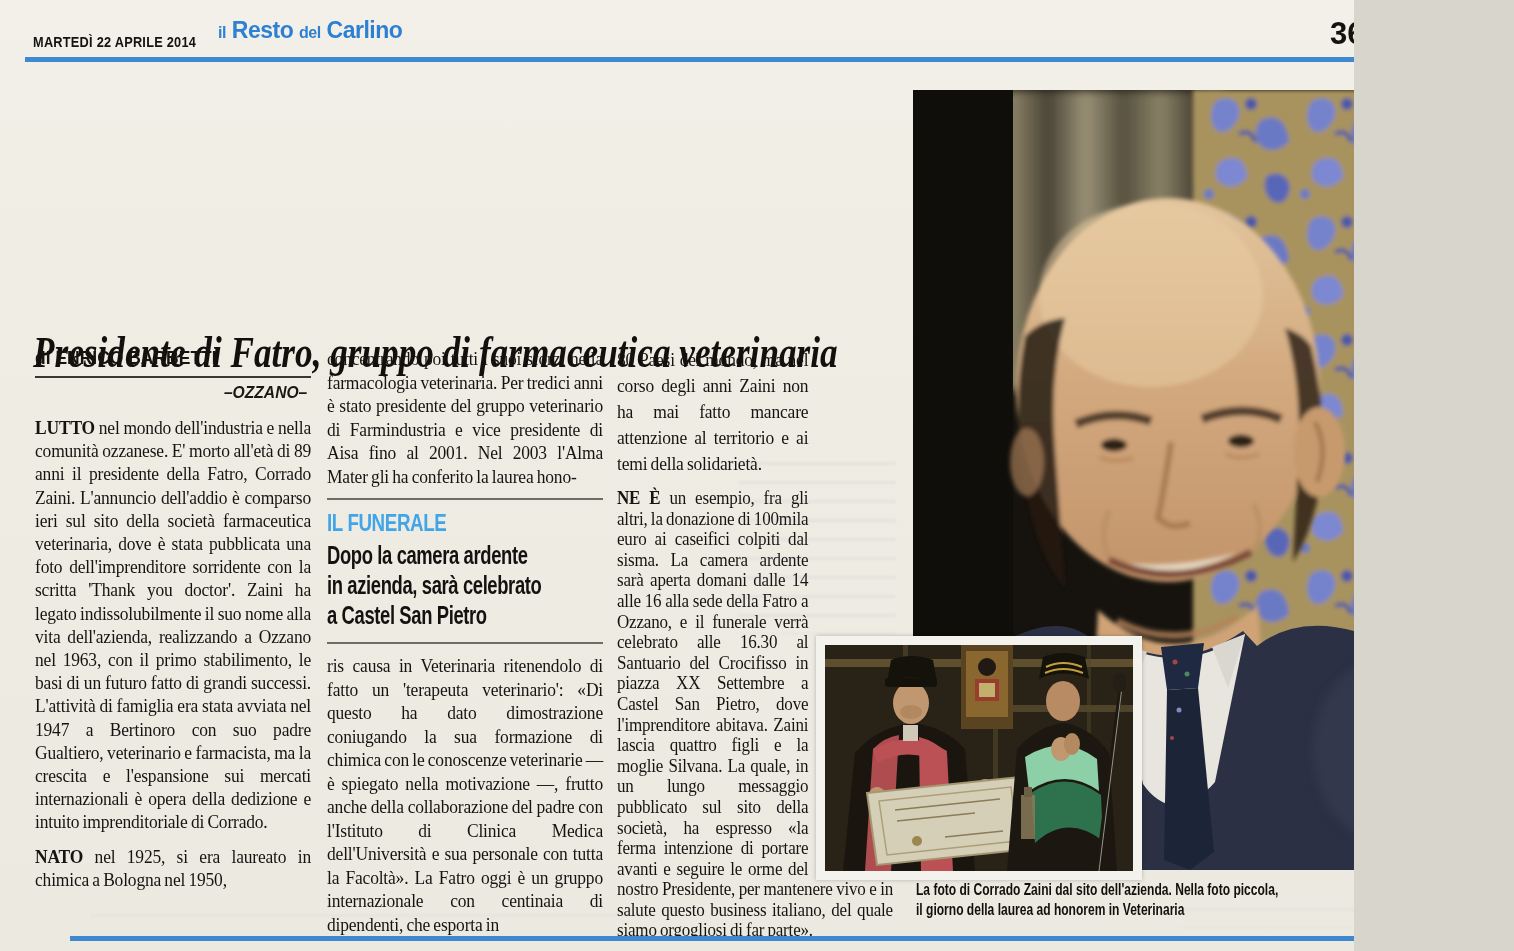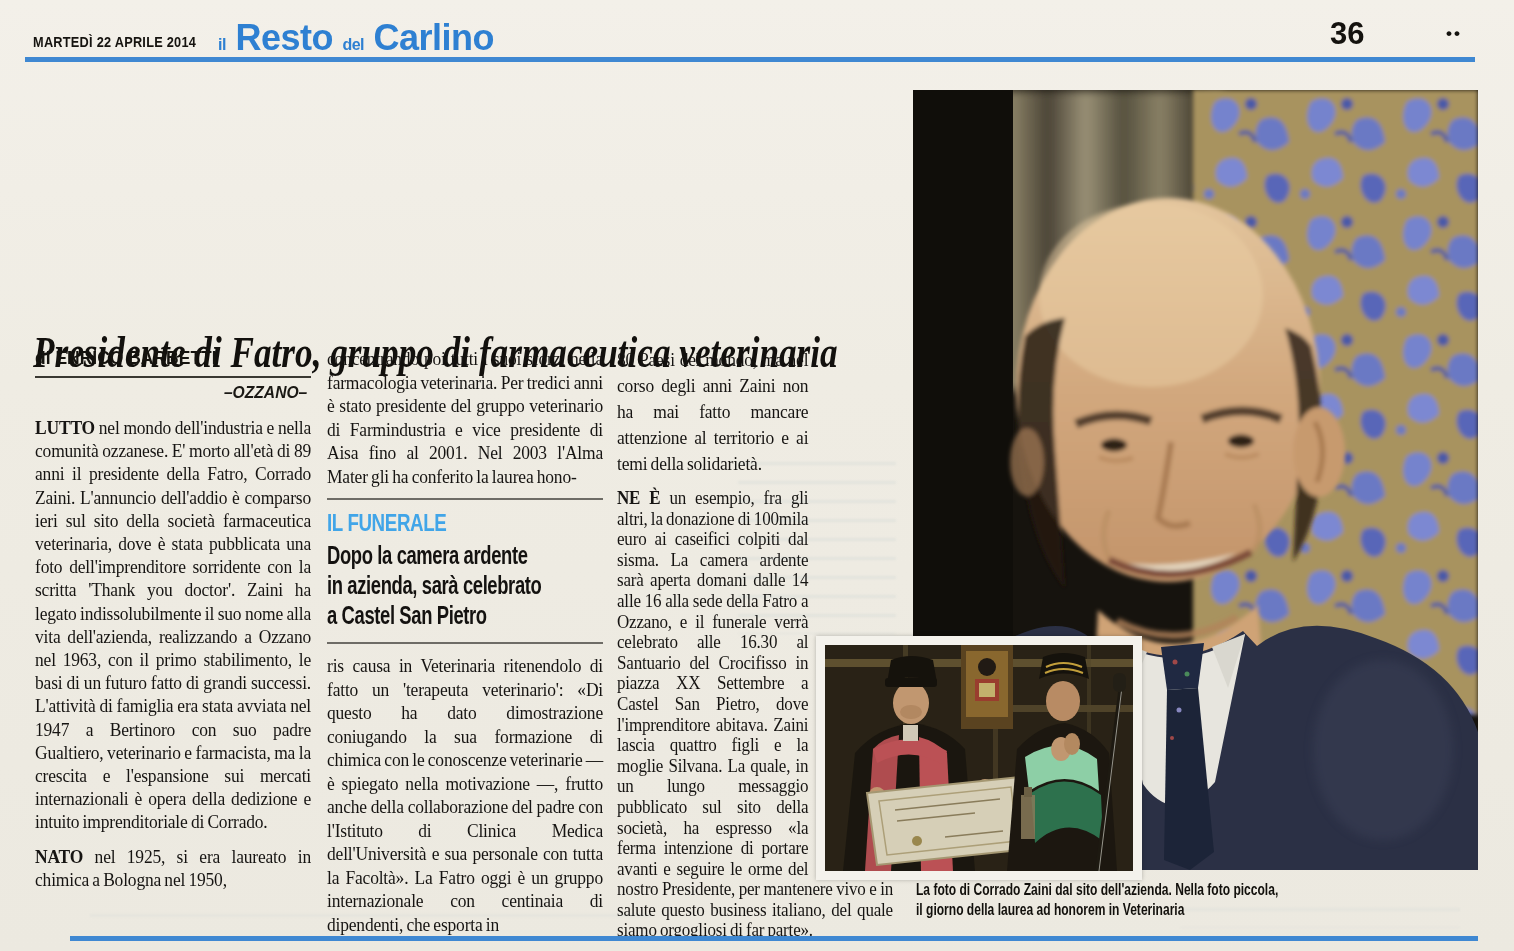--- a/index.html
+++ b/index.html
@@ -1,24 +1,24 @@
 <!DOCTYPE html>
 <html lang="it"><head>
 <meta charset="utf-8">
 <style>
   html,body{margin:0;padding:0;background:#d8d5cd;}
-  .page{position:relative;width:1514px;height:951px;background:linear-gradient(180deg,#f3f0e9 0%,#efece3 40%,#ece9e0 100%);overflow:hidden;font-family:"Liberation Serif",serif;color:#161412;}
+  .page{position:relative;width:1354px;height:951px;background:linear-gradient(180deg,#f3f0e9 0%,#efece3 40%,#ece9e0 100%);overflow:hidden;font-family:"Liberation Serif",serif;color:#161412;}
   .abs{position:absolute;}
   .sans{font-family:"Liberation Sans",sans-serif;}
   .cond{display:inline-block;transform-origin:0 50%;}
   
   .date{left:33px;top:33px;font-size:15px;font-weight:bold;letter-spacing:.3px;color:#15130f;}
   .date .cond{transform:scaleX(.85);}
   .masthead{left:218px;top:17px;color:#2e80d2;font-weight:bold;letter-spacing:-.5px;white-space:nowrap;}
-  .mh-sm{font-size:16px;} .mh-lg{font-size:36px;}
+  .mh-sm{font-size:16px;} .mh-lg{font-size:23px;}
   .pagenum{left:1330px;top:16px;font-size:31px;font-weight:bold;color:#14120e;}
   .dots{left:1446px;top:24px;font-size:17px;font-weight:bold;letter-spacing:2px;color:#14120e;}
   .rule-blue{background:#3f88d2;height:5px;}
   .rule-top{left:25px;top:57px;width:1450px;}
   .rule-bottom{left:70px;top:936px;width:1408px;}
   
   .hl{left:33px;font-weight:bold;color:#0e0d0b;white-space:nowrap;line-height:1;}
   .hl1{top:92px;font-size:112px;letter-spacing:-4px;}
   .hl1 .cond{transform:scaleX(.73);}
   .hl2{top:190px;font-size:112px;letter-spacing:-4px;}

